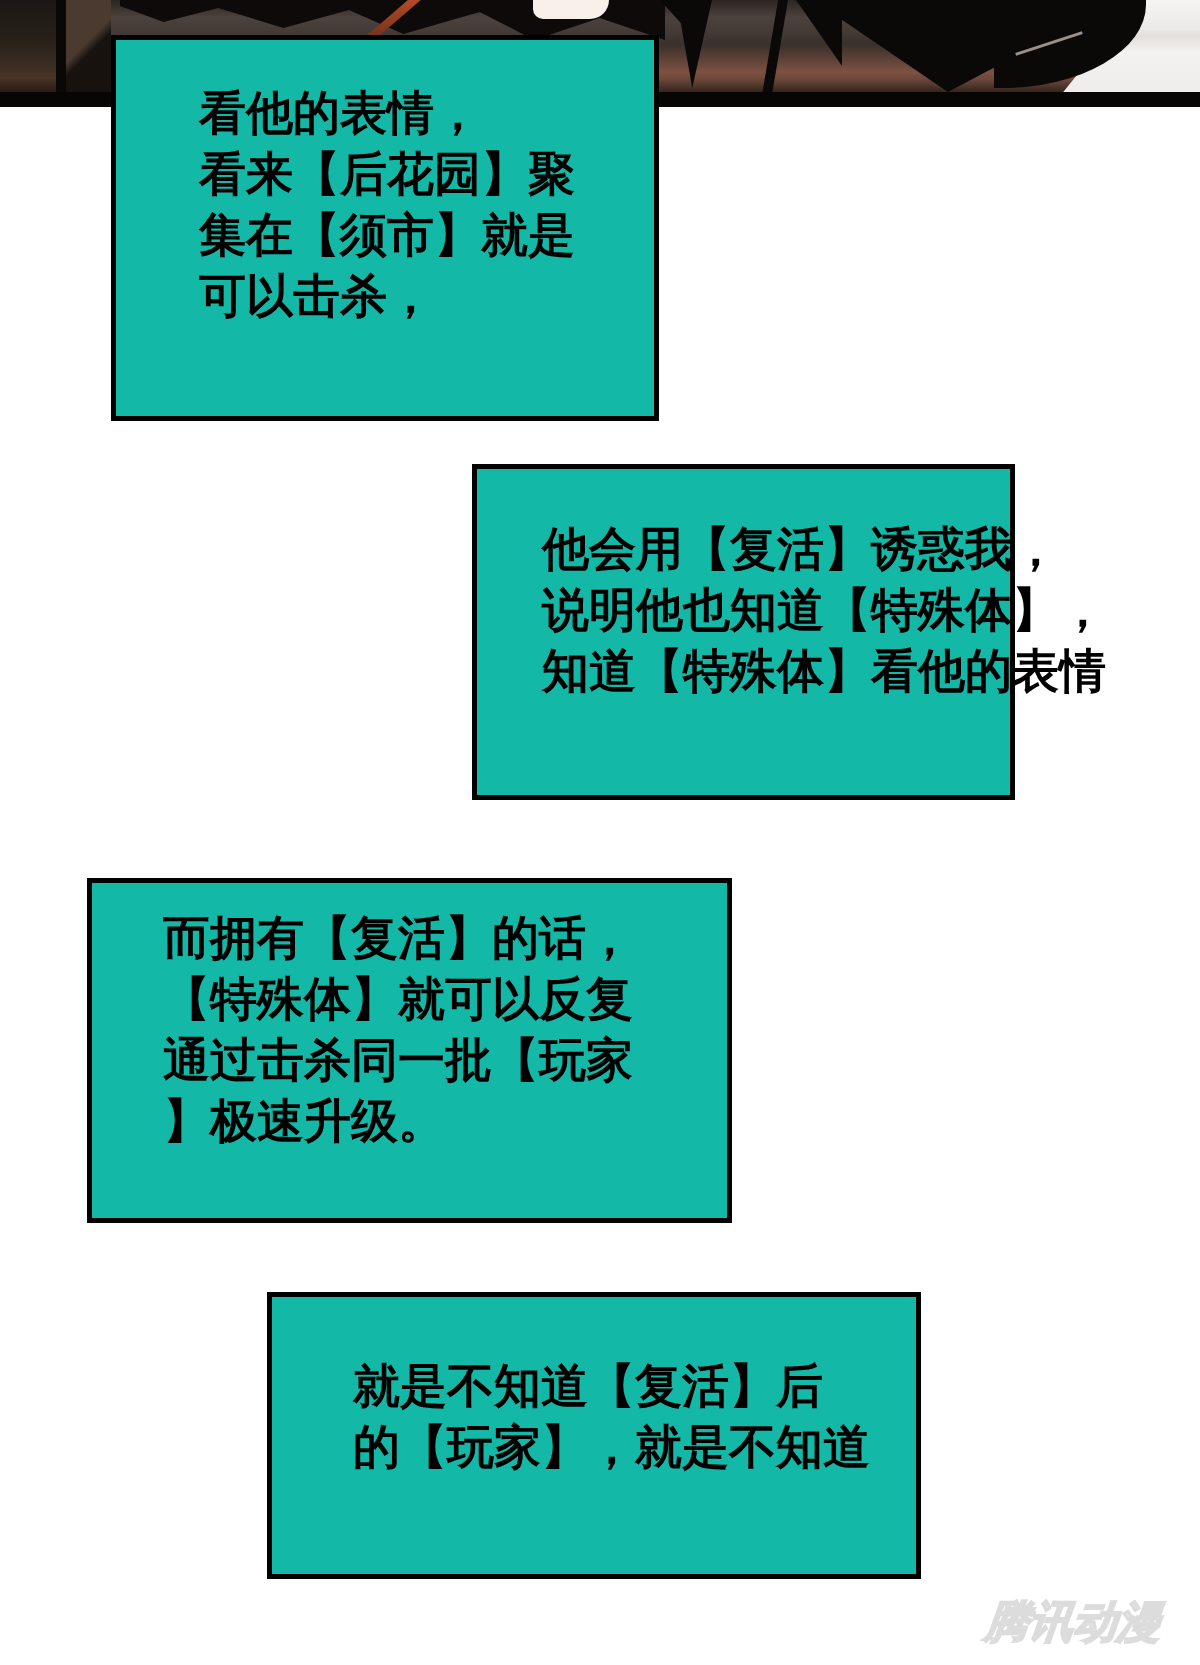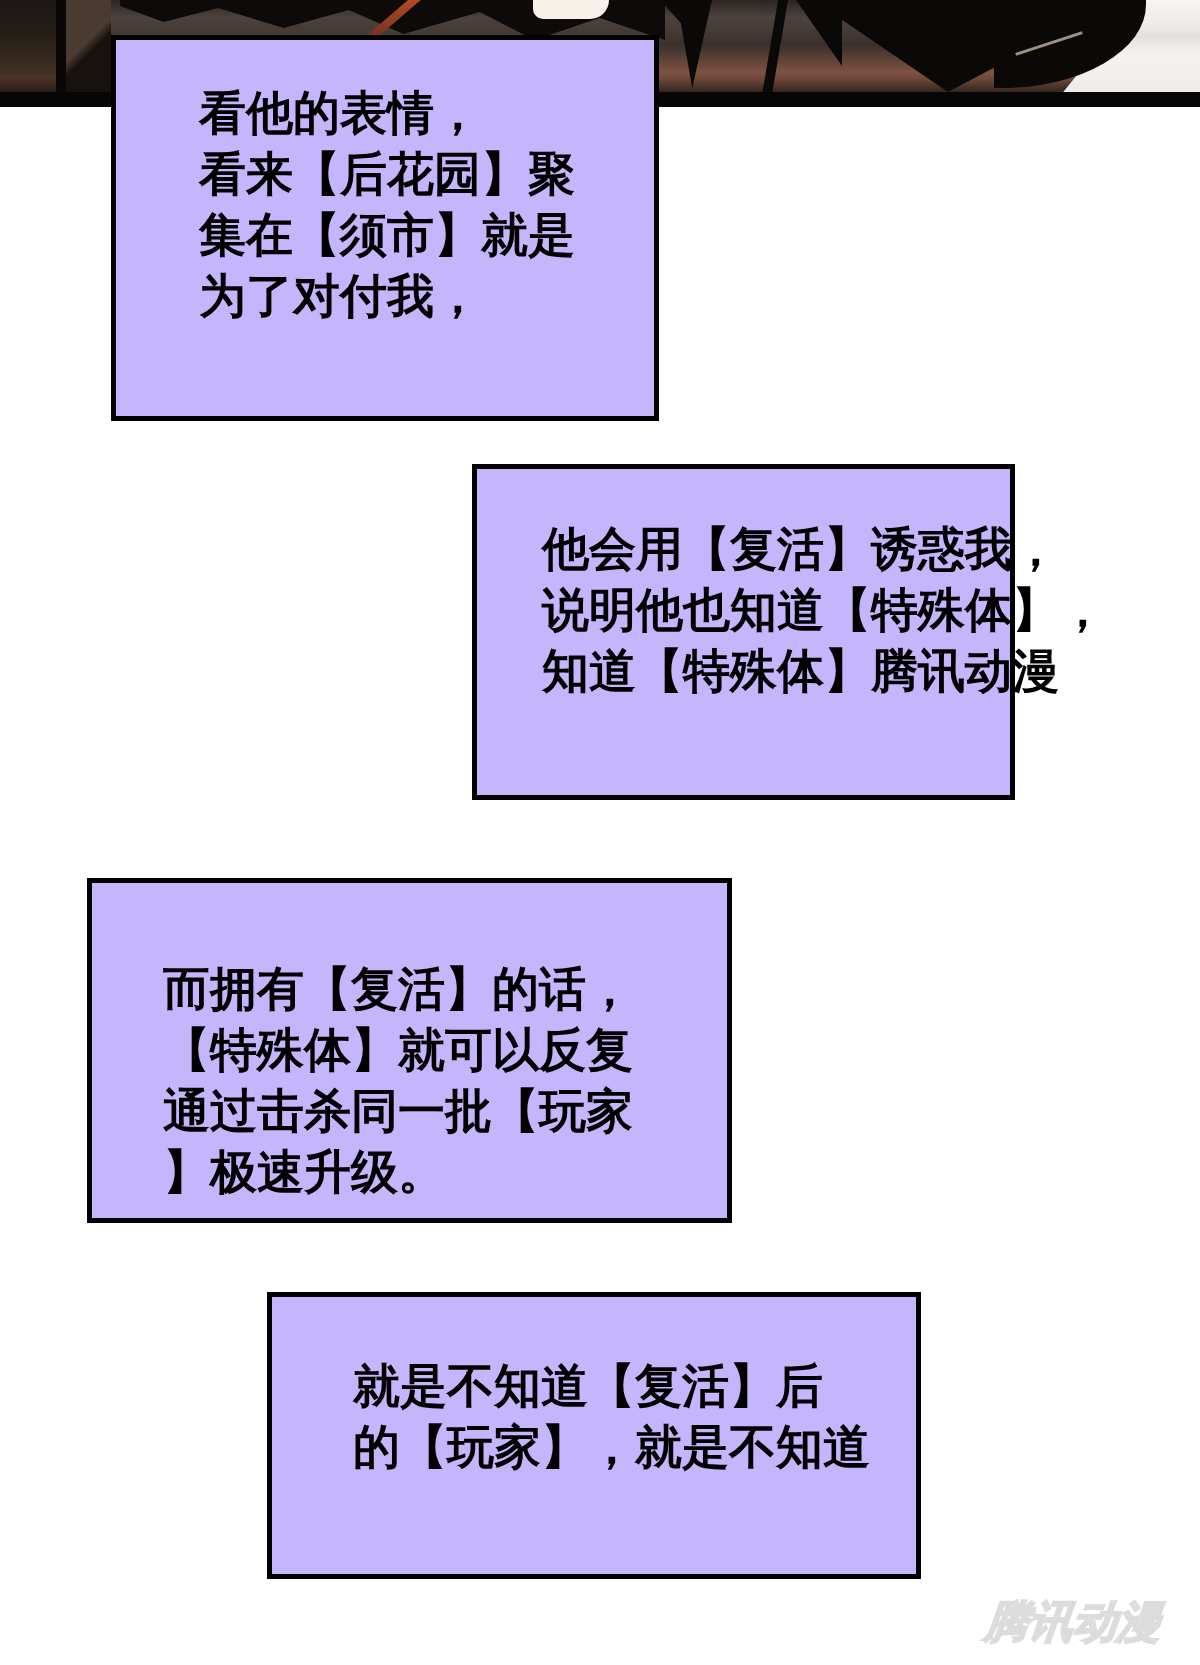--- a/index.html
+++ b/index.html
@@ -56,27 +56,27 @@
     background:linear-gradient(180deg,#f6f4f2 0%,#eceae8 30%,#e2dfdc 38%,#f4f2f0 55%,#efedeb 100%);
     clip-path:polygon(56% 0,100% 0,100% 100%,2% 100%);
   }
   .blob-r{left:994px;top:0;width:152px;height:88px;background:#0b0908;border-radius:0 0 95% 0;}
   .streak-gray{left:1014px;top:42px;width:70px;height:3px;background:#9b8f86;transform:rotate(-18deg);}
   .bottom-border{left:0;top:92px;width:1200px;height:15px;background:#070605;}
 
   
   .bubble{
     position:absolute;z-index:10;box-sizing:border-box;
-    background:#c4b5fd;border:5px solid #000000;
+    background:#14b8a6;border:5px solid #000000;
     color:#000000;font-weight:700;font-size:47px;
   }
   .bubble .line{height:61px;line-height:61px;white-space:pre;}
   #bubble-1{left:111px;top:35px;width:548px;height:386px;padding:42px 0 0 83px;}
   #bubble-2{left:472px;top:464px;width:543px;height:336px;padding:49px 0 0 65px;}
-  #bubble-3{left:87px;top:878px;width:645px;height:345px;padding:75px 0 0 71px;}
+  #bubble-3{left:87px;top:878px;width:645px;height:345px;padding:24px 0 0 71px;}
   #bubble-4{left:267px;top:1292px;width:654px;height:287px;padding:58px 0 0 81px;}
 
   
   #watermark{
     position:absolute;z-index:5;left:985px;top:1592px;width:200px;height:60px;
     font-size:44px;font-weight:800;font-style:italic;line-height:60px;
     color:#f5f5f5;-webkit-text-stroke:2px #dcdcdc;
     transform:skewX(-6deg);
     white-space:nowrap;
   }
@@ -99,27 +99,27 @@
   <div class="white-wedge"></div>
   <div class="blob-r"></div>
   <div class="streak-gray"></div>
   <div class="bottom-border"></div>
 </div>
 
 <div class="bubble" id="bubble-1">
   <div class="line">看他的表情，</div>
   <div class="line">看来【后花园】聚</div>
   <div class="line">集在【须市】就是</div>
-  <div class="line">为了对付我，</div>
+  <div class="line">可以击杀，</div>
 </div>
 
 <div class="bubble" id="bubble-2">
   <div class="line">他会用【复活】诱惑我，</div>
   <div class="line">说明他也知道【特殊体】，</div>
-  <div class="line">知道【特殊体】腾讯动漫</div>
+  <div class="line">知道【特殊体】看他的表情</div>
 </div>
 
 <div class="bubble" id="bubble-3">
   <div class="line">而拥有【复活】的话，</div>
   <div class="line">【特殊体】就可以反复</div>
   <div class="line">通过击杀同一批【玩家</div>
   <div class="line">】极速升级。</div>
 </div>
 
 <div class="bubble" id="bubble-4">

